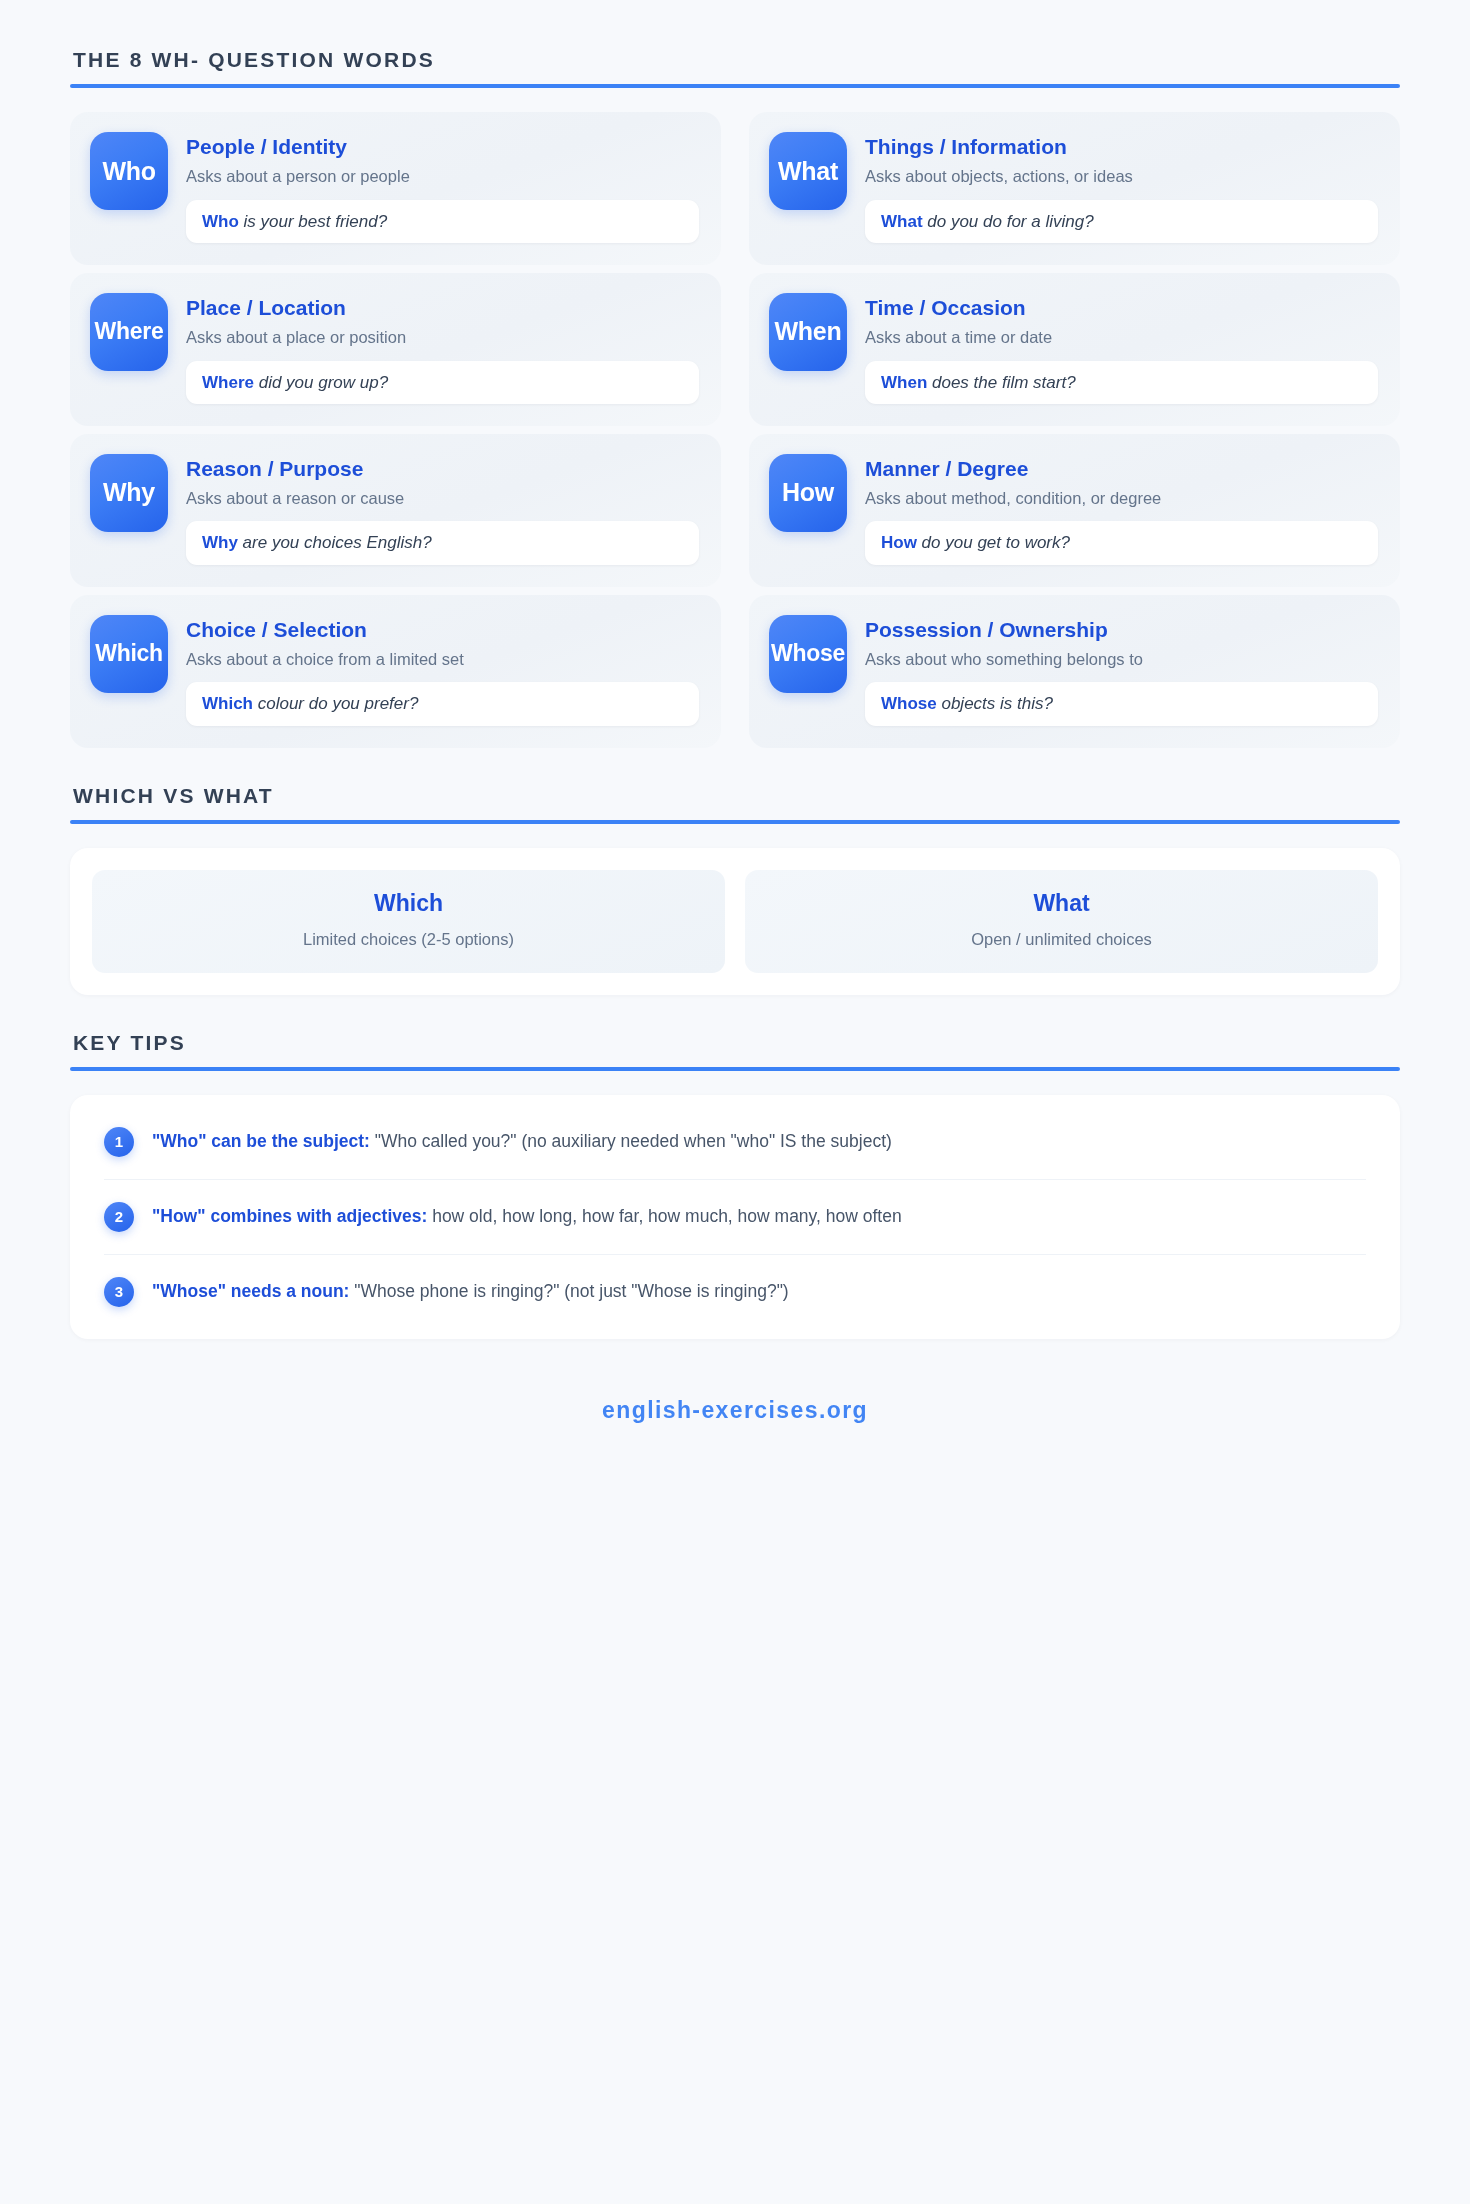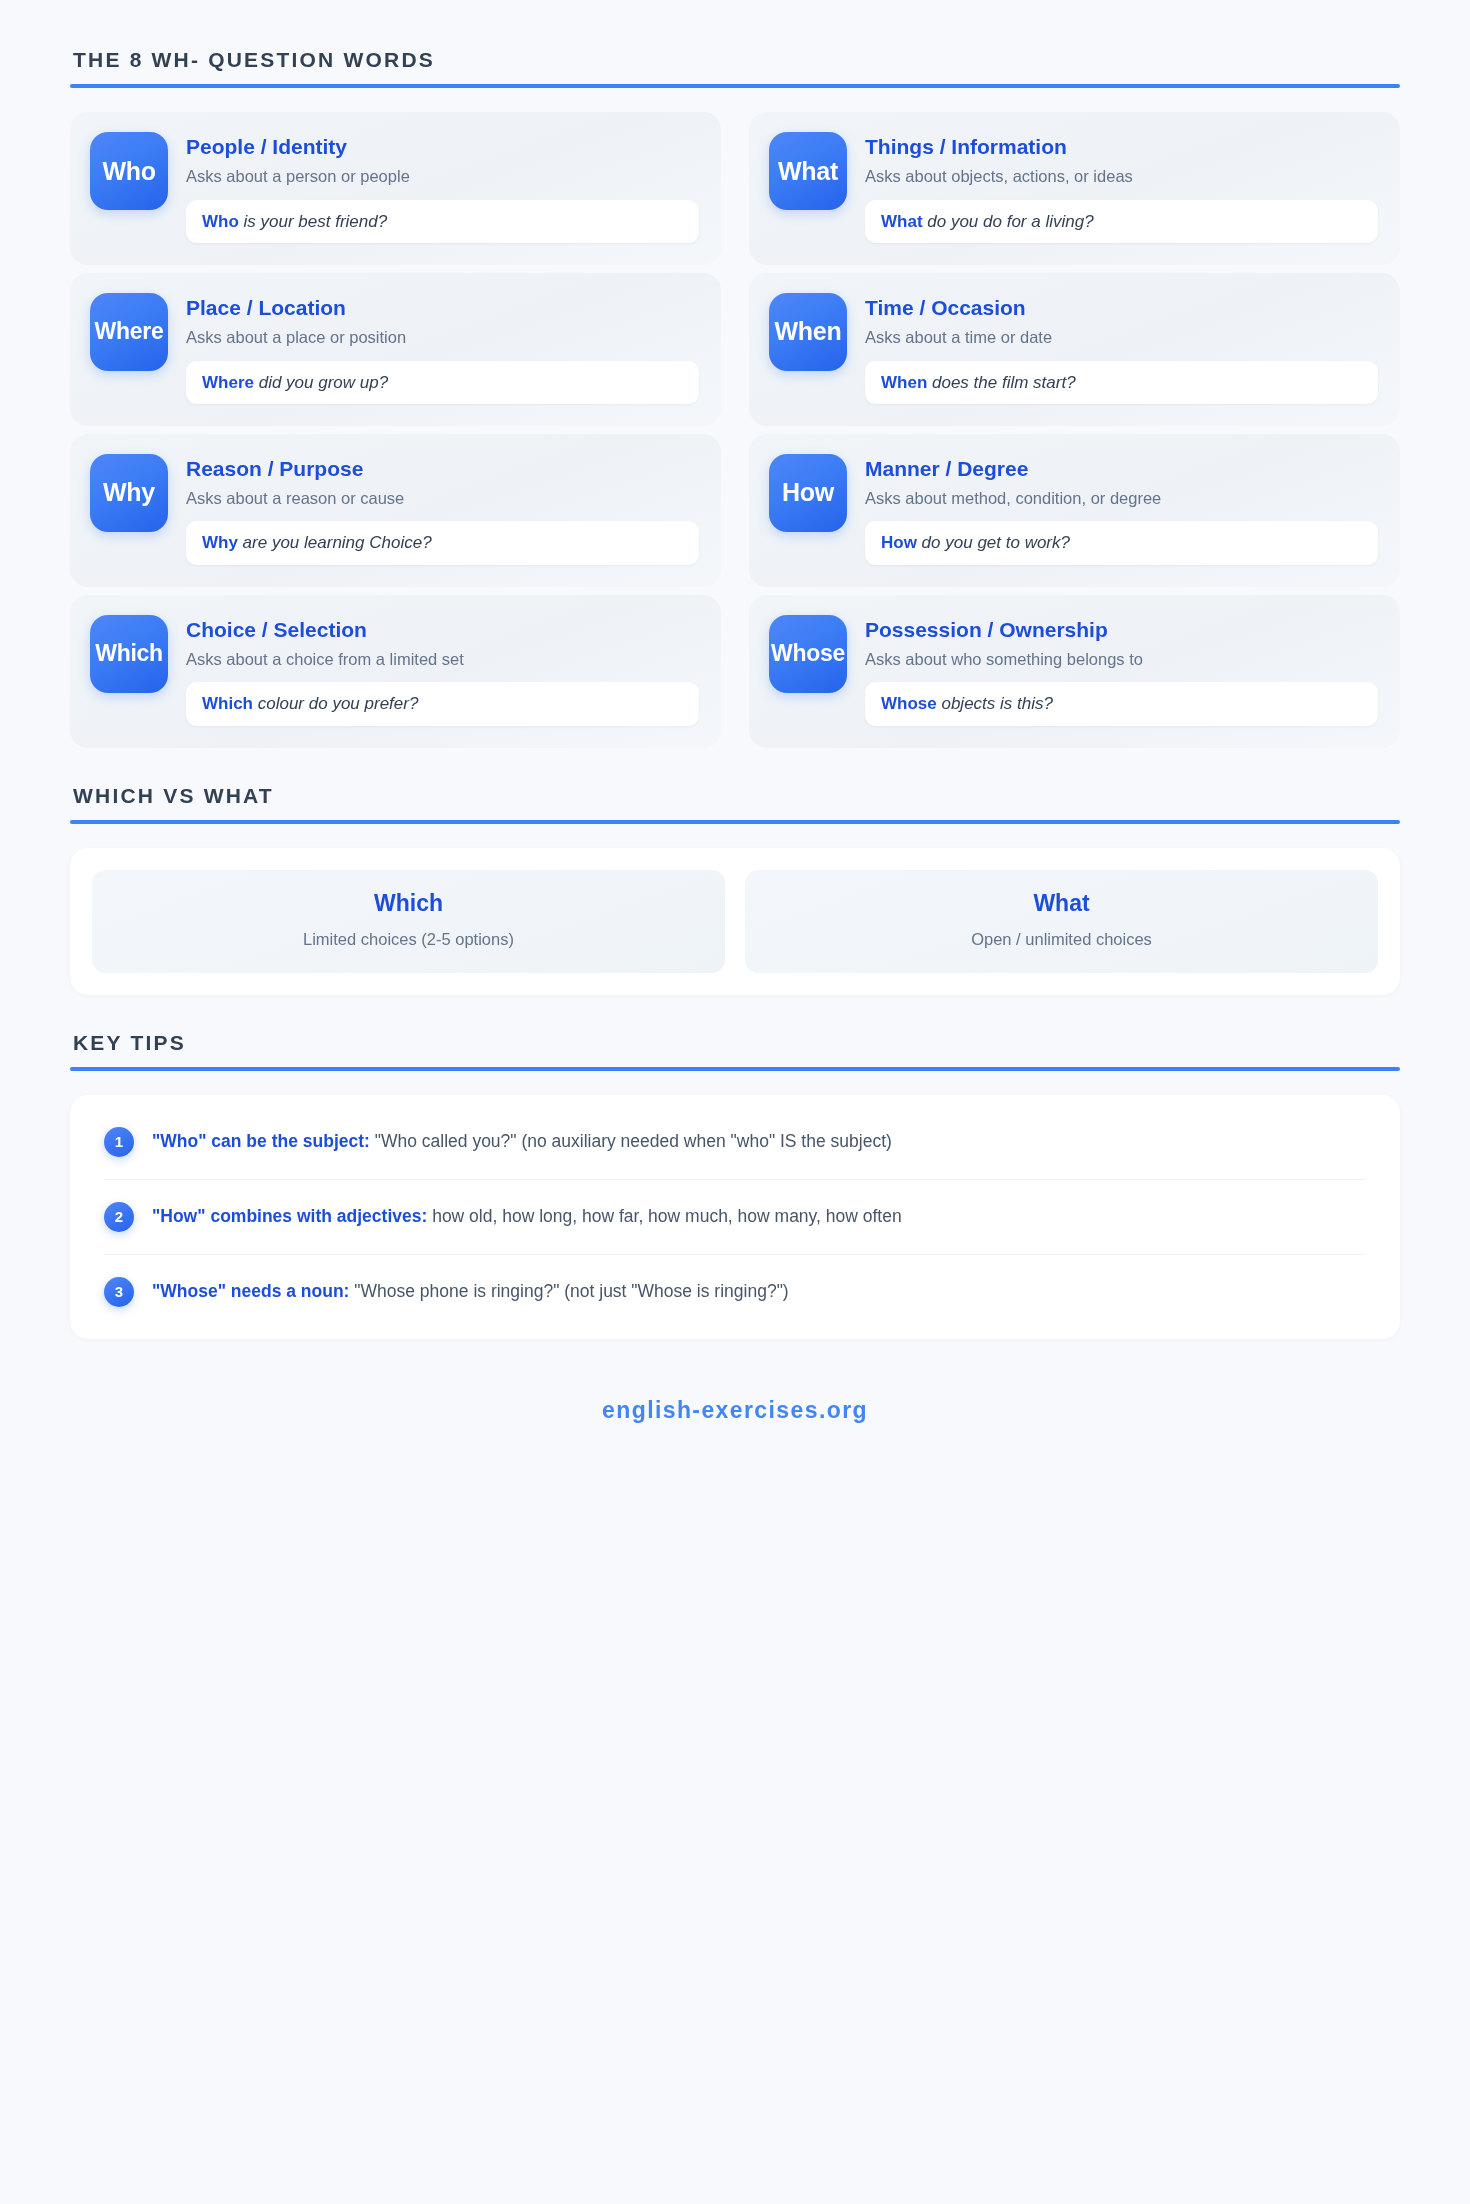--- a/index.html
+++ b/index.html
@@ -273,21 +273,21 @@
           <div class="word-desc">Asks about a time or date</div>
           <div class="word-example"><b>When</b><span> does the film start?</span></div>
         </div>
       </div>
 
       <div class="word-card">
         <div class="word-badge">Why</div>
         <div class="word-body">
           <div class="word-heading">Reason / Purpose</div>
           <div class="word-desc">Asks about a reason or cause</div>
-          <div class="word-example"><b>Why</b><span> are you learning Choice?</span></div>
+          <div class="word-example"><b>Why</b><span> are you choices English?</span></div>
         </div>
       </div>
 
       <div class="word-card">
         <div class="word-badge">How</div>
         <div class="word-body">
           <div class="word-heading">Manner / Degree</div>
           <div class="word-desc">Asks about method, condition, or degree</div>
           <div class="word-example"><b>How</b><span> do you get to work?</span></div>
         </div>

